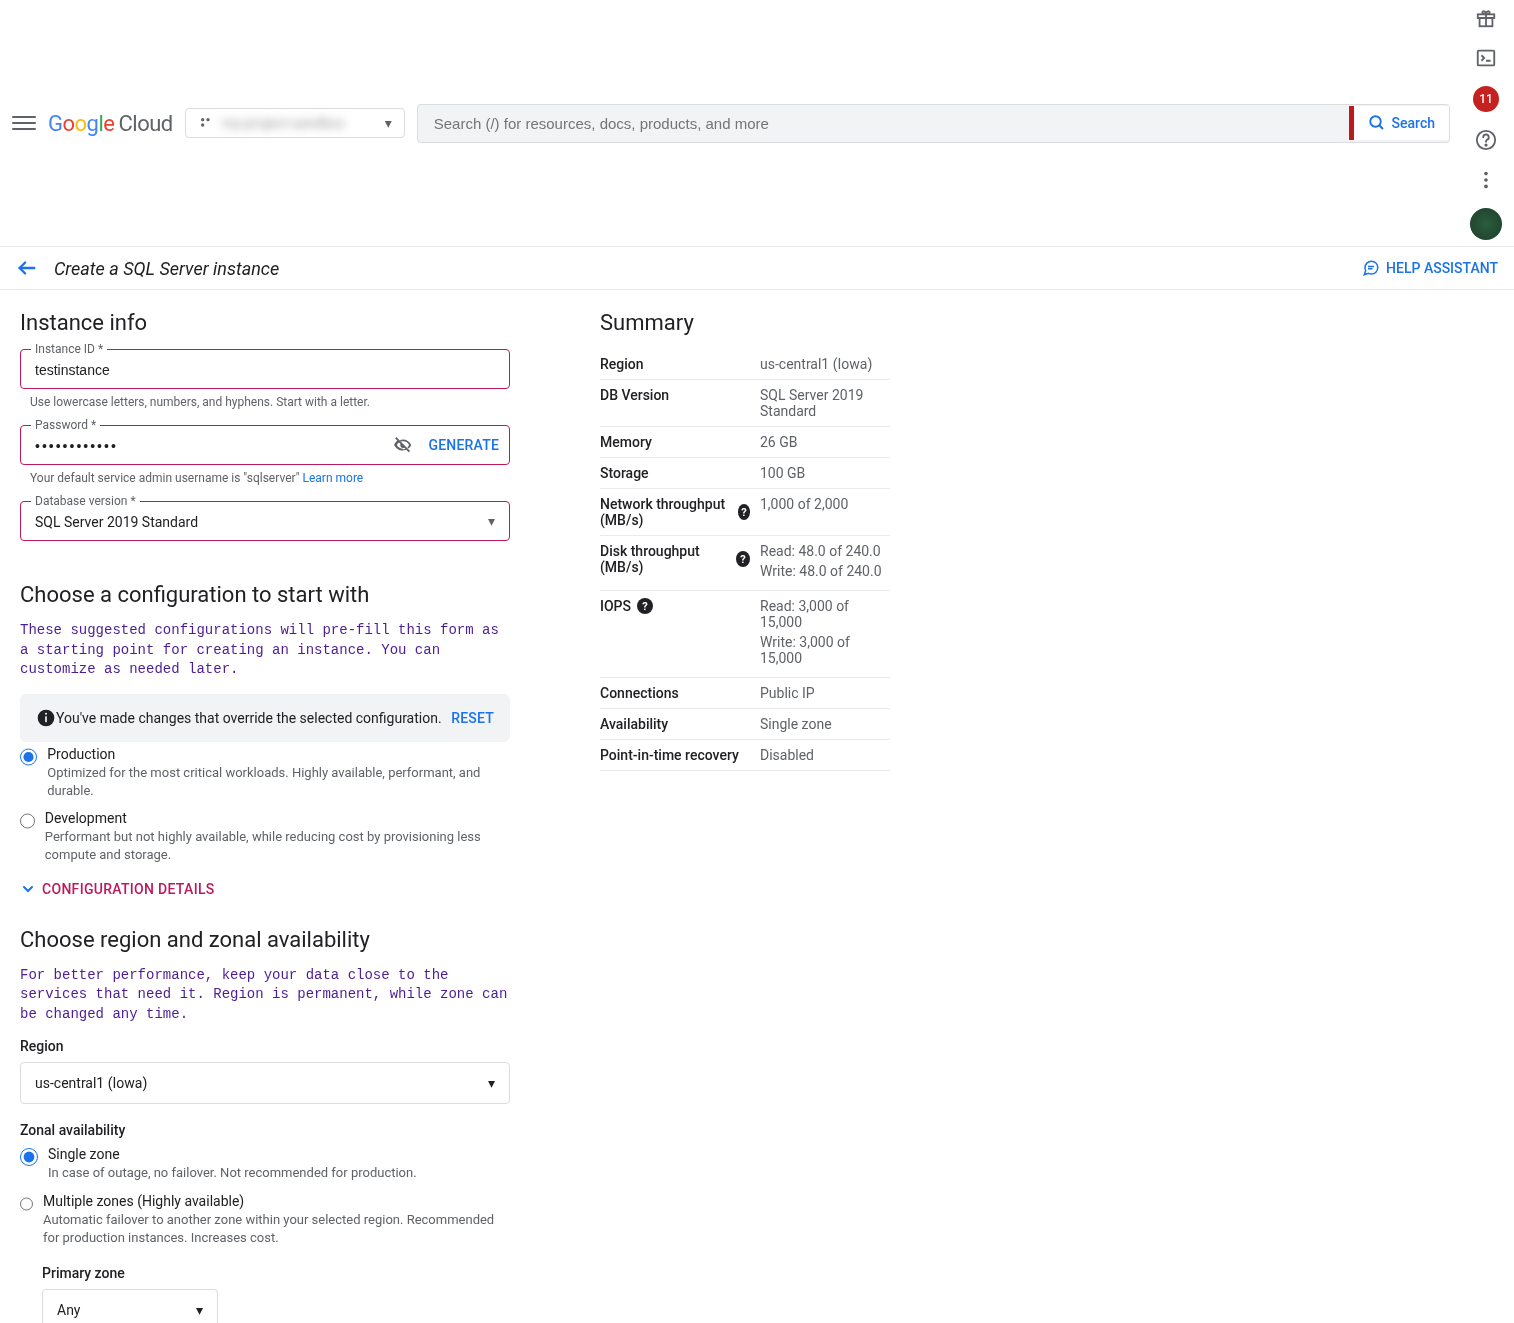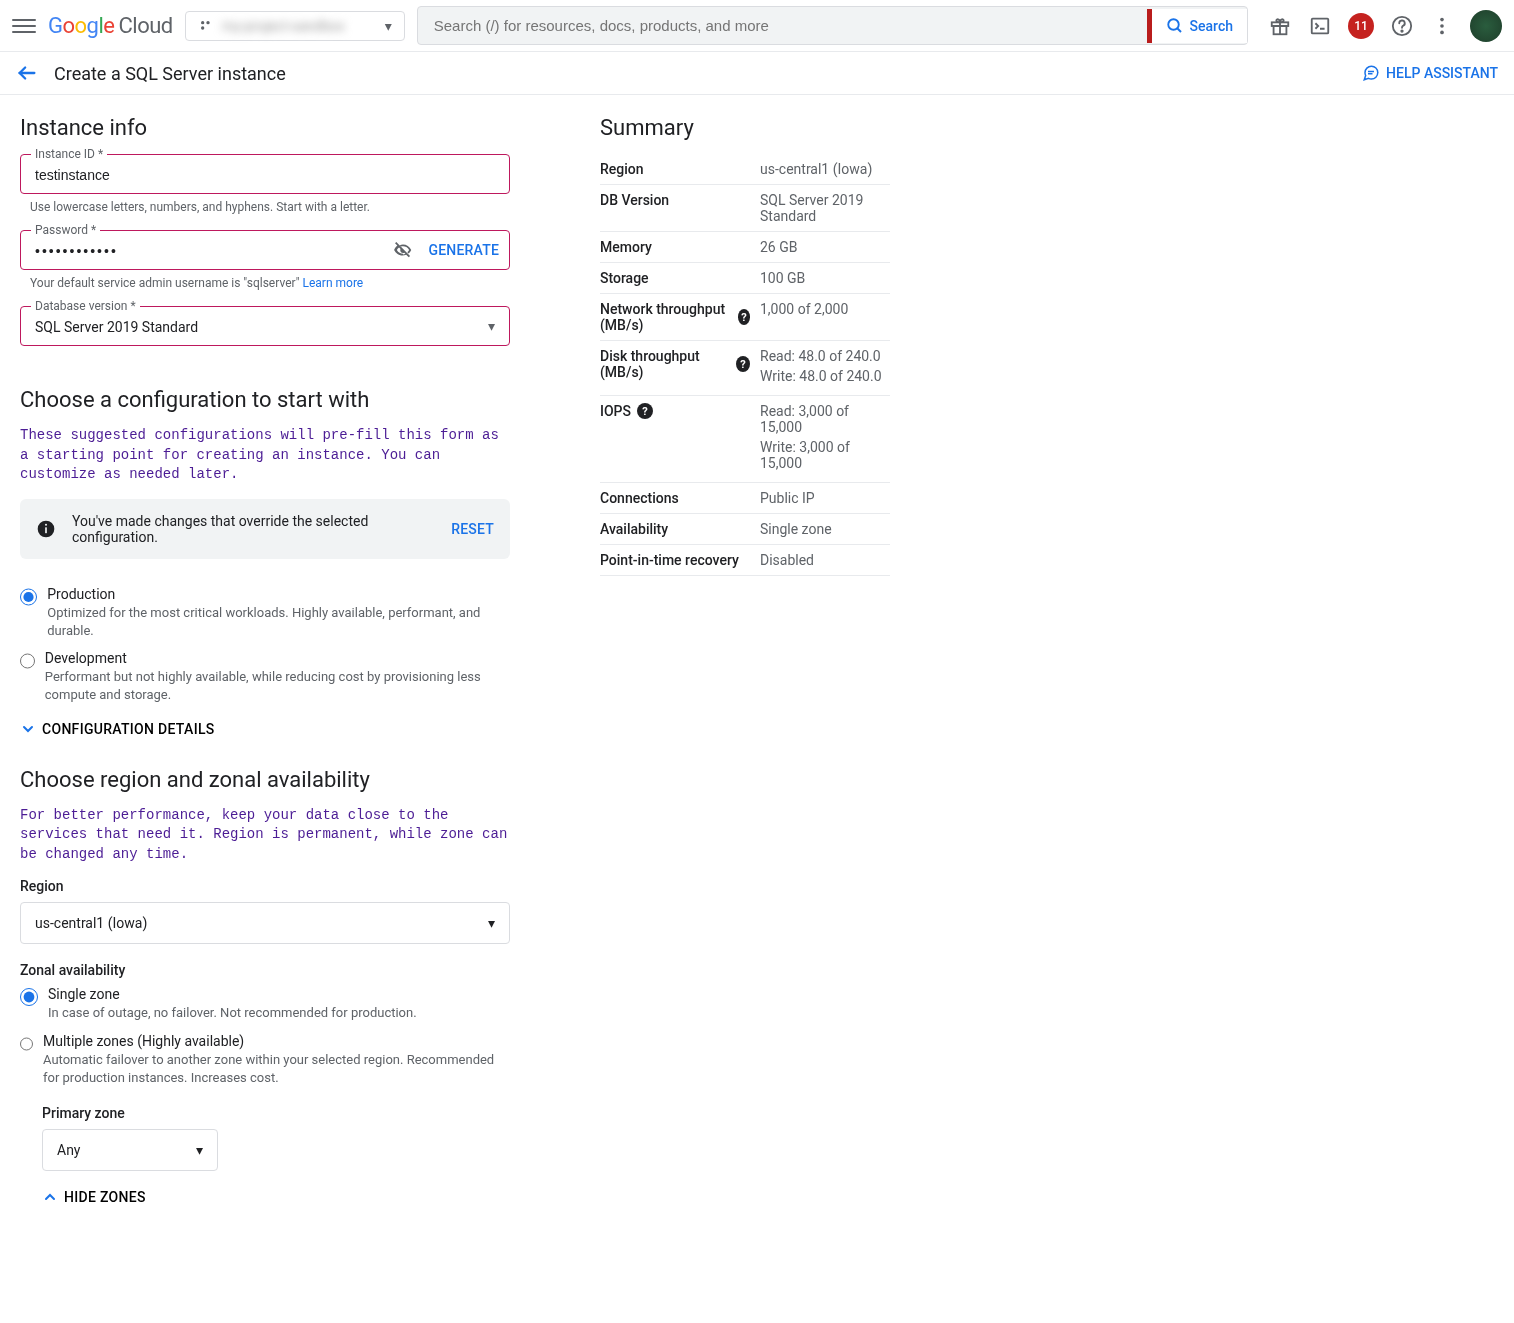--- a/index.html
+++ b/index.html
@@ -11,28 +11,28 @@
 .hamburger span { height: 2px; background: #5f6368; border-radius: 1px; }
 .logo { font-size: 22px; font-weight: 400; letter-spacing: -0.5px; }
 .logo .g1{color:#4285F4}.logo .g2{color:#EA4335}.logo .g3{color:#FBBC05}.logo .g4{color:#4285F4}.logo .g5{color:#34A853}.logo .g6{color:#EA4335}.logo .cloud{color:#5f6368; margin-left:4px;}
 .project-chip { display:flex; align-items:center; gap:8px; border:1px solid #dadce0; border-radius:4px; padding:6px 12px; min-width:220px; color:#5f6368; cursor:pointer; }
 .project-chip .dots { width:16px; height:16px; }
 .project-chip .blur { filter: blur(4px); color:#999; flex:1; }
 .project-chip .caret { color:#5f6368; }
 .searchbar { display:flex; align-items:center; border:1px solid #dadce0; border-radius:4px; flex:1; background:#f1f3f4; }
 .searchbar input { flex:1; border:none; background:transparent; padding:10px 16px; font-size:15px; color:#5f6368; outline:none; }
 .search-btn { display:flex; align-items:center; gap:6px; padding:8px 14px; border-left:5px solid #b91c1c; color:#1a73e8; font-weight:500; cursor:pointer; background:#fff; }
-.topbar-icons { display:flex; align-items:center; gap:16px; margin-left:8px; }
+.topbar-icons { display:flex; align-items:center; gap:16px; margin-left:8px;flex-direction:column; }
 .icon-btn { width:24px; height:24px; display:flex; align-items:center; justify-content:center; color:#5f6368; cursor:pointer; }
 .badge-red { background:#c5221f; color:#fff; border-radius:50%; width:26px; height:26px; display:flex; align-items:center; justify-content:center; font-size:12px; font-weight:500; }
 .avatar { width:32px; height:32px; border-radius:50%; background:radial-gradient(circle,#2a5d3e,#1e3d2a); }
 
 
 .secondbar { display:flex; align-items:center; justify-content:space-between; padding:10px 16px; border-bottom:1px solid #e8eaed; }
-.secondbar-left { display:flex; align-items:center; gap:16px; }
+.secondbar-left { display:flex; align-items:center; gap:16px;font-style:italic; }
 .back-arrow { color:#1a73e8; cursor:pointer; }
 .page-title { font-size:18px; font-weight:400; color:#202124; }
 .help-assist { display:flex; align-items:center; gap:6px; color:#1a73e8; font-weight:500; font-size:14px; cursor:pointer; }
 
 
 .content { display:flex; padding:20px; gap:90px; }
 .left-col { flex:0 0 490px; }
 .right-col { flex:0 0 290px; }
 
 h2.section { font-size:22px; font-weight:400; color:#202124; margin-bottom:14px; }
@@ -43,30 +43,30 @@
 .field-wrap input, .field-wrap .select-val { border:none; width:100%; font-size:14px; color:#202124; outline:none; background:transparent; }
 .field-wrap .end-actions { position:absolute; right:10px; top:50%; transform:translateY(-50%); display:flex; align-items:center; gap:14px; }
 .field-wrap .caret-down { position:absolute; right:14px; top:50%; transform:translateY(-50%); color:#5f6368; }
 .hint { font-size:12px; color:#5f6368; margin:4px 0 16px 10px; }
 .hint a { color:#1a73e8; text-decoration:none; }
 
 .link-btn { color:#1a73e8; font-weight:500; cursor:pointer; font-size:14px; letter-spacing:0.2px; }
 
 .desc { font-size:14px; color:#4c1d95; margin-bottom:14px; line-height:1.4;font-family:Liberation Mono, monospace; }
 
-.info-banner { background:#f1f3f4; display:flex; align-items:center; padding:14px 16px; gap:16px; border-radius:6px; margin-bottom:27px; }
+.info-banner { background:#f1f3f4; display:flex; align-items:center; padding:14px 16px; border-radius:6px; margin-bottom:4px; }
 .info-banner .msg { flex:1; font-size:14px; }
 
 .radio-group { margin-bottom:10px; }
 .radio-row { display:flex; align-items:flex-start; gap:10px; margin-bottom:10px; }
 .radio-row input[type=radio]{ margin-top:2px; width:18px; height:18px; accent-color:#1a73e8; }
 .radio-row .r-label { font-size:14px; color:#202124; }
 .radio-row .r-desc { font-size:13px; color:#5f6368; margin-top:2px; line-height:1.4; }
 
-.expand-link { display:flex; align-items:center; gap:6px; color:#000000; font-weight:500; font-size:14px; cursor:pointer; margin:16px 0 30px; letter-spacing:0.3px; }
+.expand-link { display:flex; align-items:center; gap:6px; color:#be185d; font-weight:500; font-size:14px; cursor:pointer; margin:16px 0 30px; letter-spacing:0.3px; }
 
 .sub-label { font-size:14px; font-weight:500; margin:6px 0 8px; color:#202124; }
 
 .select-box { border:1px solid #dadce0; border-radius:4px; padding:12px 14px; position:relative; cursor:pointer; margin-bottom:18px; }
 .select-box .caret-down { position:absolute; right:14px; top:50%; transform:translateY(-50%); }
 
 .zone-indent { margin-left:22px; margin-top:18px; }
 .zone-indent .select-box { width:176px; }
 
 

